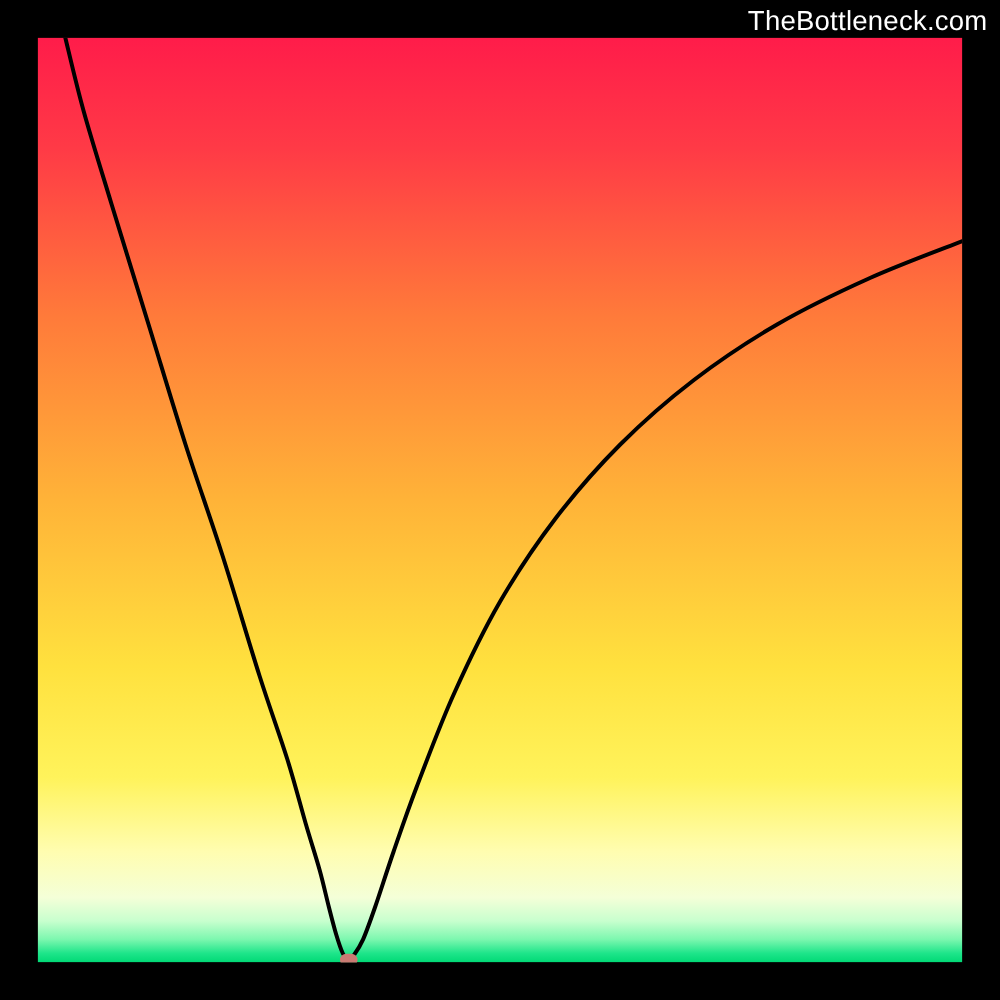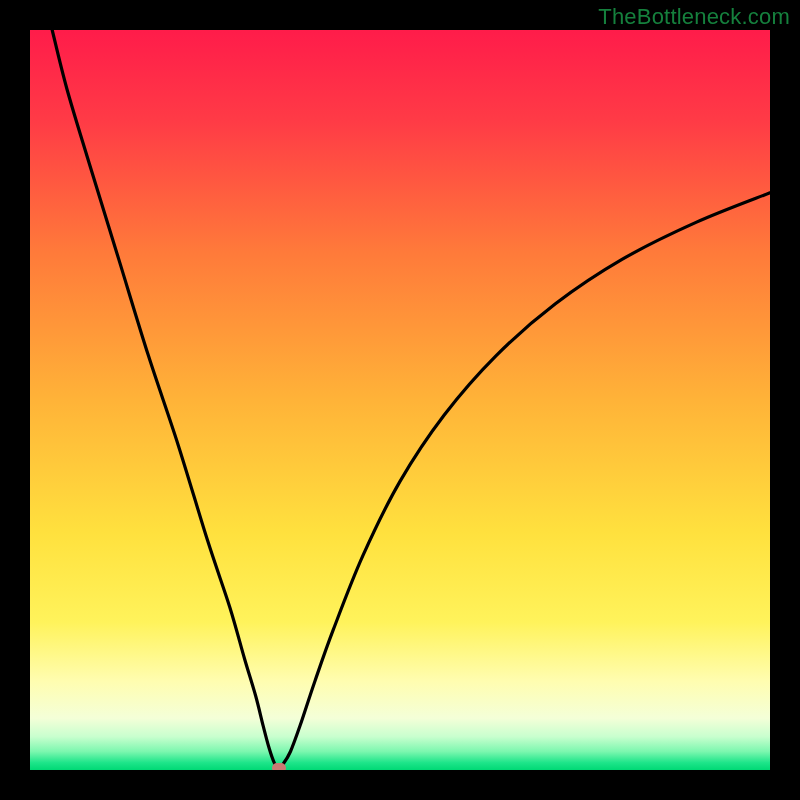--- a/index.html
+++ b/index.html
@@ -20,21 +20,21 @@
     overflow: hidden;
   }
   .gradient {
     position: absolute;
     left: 0; top: 0; right: 0; bottom: 0;
   }
   .watermark {
     position: absolute;
     top: 4px;
     right: 10px;
-    color: #15803d;
+    color: #ffffff;
     font-size: 22px;
     font-weight: 500;
     letter-spacing: 0.2px;
     pointer-events: none;
   }
   svg.curve {
     position: absolute;
     left: 0; top: 0;
   }
   .minmarker {

